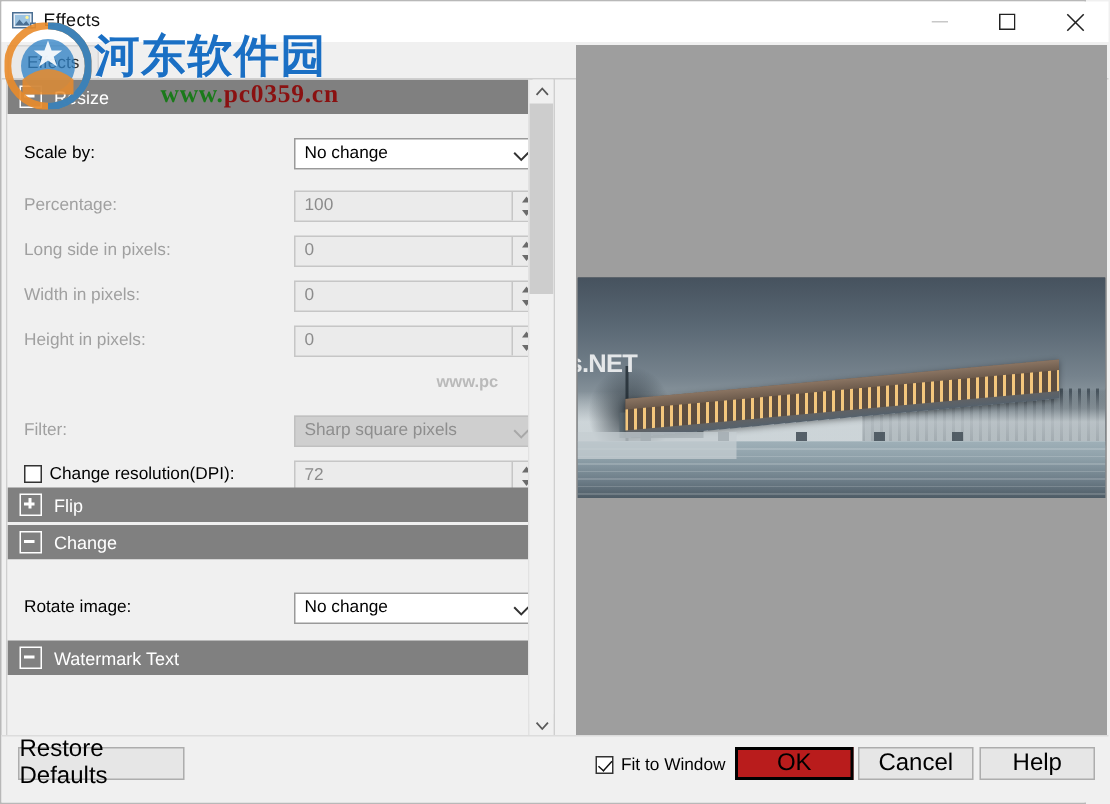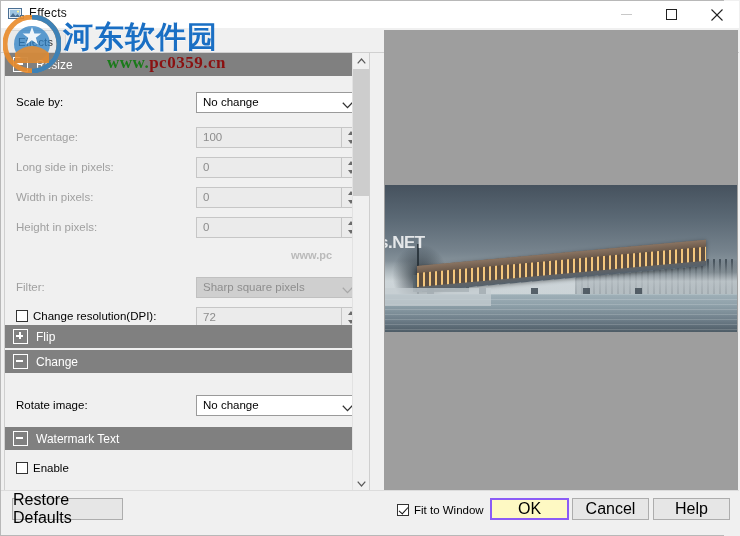--- a/index.html
+++ b/index.html
@@ -112,21 +112,21 @@
      background:repeating-linear-gradient(180deg,rgba(255,255,255,.16) 0 1px,rgba(255,255,255,0) 1px 5px);}
   .snowbank{position:absolute;left:0;top:70%;width:30%;height:12%;background:#c5ced2;opacity:.75;}
   .net-wm{position:absolute;left:-6px;top:48px;font-size:17px;font-weight:bold;color:rgba(255,255,255,.82);
           font-family:"Liberation Sans",sans-serif;letter-spacing:-.5px;}
 
   
   .bottombar{position:absolute;left:0;bottom:0;width:738px;height:44px;background:#f0f0f0;border-top:1px solid #dcdcdc;}
   .btn{position:absolute;box-sizing:border-box;height:22px;background:#e6e6e6;border:1px solid #adadad;
        font-size:16px;color:#000;display:flex;align-items:center;justify-content:center;
        font-family:"Liberation Sans",sans-serif;}
-  .btn.default{border:2px solid #8b5cf6;background:#fef9c3;text-align:center;}
+  .btn.default{border:2px solid #000000;background:#b91c1c;text-align:center;}
 
   
   .wm{position:absolute;pointer-events:none;}
   .wm-logo{left:2px;top:14px;width:58px;height:58px;}
   .wm-cn{left:62px;top:16px;font-size:30px;font-weight:bold;color:#1a6fc4;
          font-family:"DejaVu Sans",sans-serif;letter-spacing:1px;
          text-shadow:0 1px 0 rgba(255,255,255,.5);}
   .wm-url{left:66px;top:52px;font-size:17px;font-weight:bold;color:#1a7a1a;
           font-family:Liberation Serif, serif;letter-spacing:.5px;margin-left:40px;}
   .wm-url .red{color:#8a1111;}
@@ -310,26 +310,20 @@
                 </svg>
             </span>
           </div>
         </div>
       </div>
 
       <div class="section-header" style="top:374px;">
         <span class="expander"></span>
         <span>Watermark Text</span>
       </div>
-      <div class="body-area" style="top:397px;height:42px;">
-        <div class="cbrow" style="left:11px;top:12px;">
-          <span class="cbox"></span>
-          <span>Enable</span>
-        </div>
-      </div>
 
     </div>
 
     <div class="vscroll">
       <div class="vs-arrow">
         <svg width="9" height="6" viewBox="0 0 9 6">
             <polyline points="0.7,5.3 4.5,1 8.3,5.3" fill="none" stroke="currentColor" stroke-width="1.2"></polyline>
           </svg>
       </div>
       <div class="vs-track">

